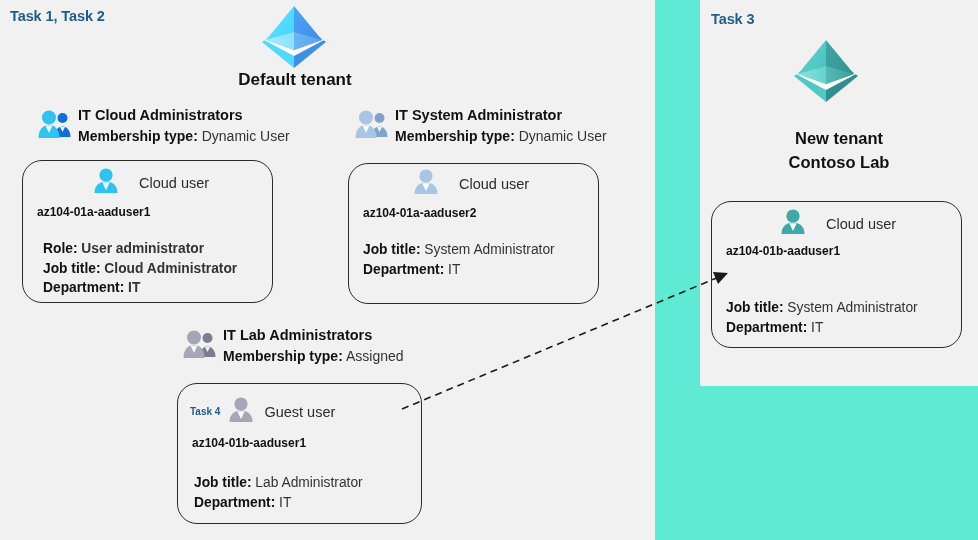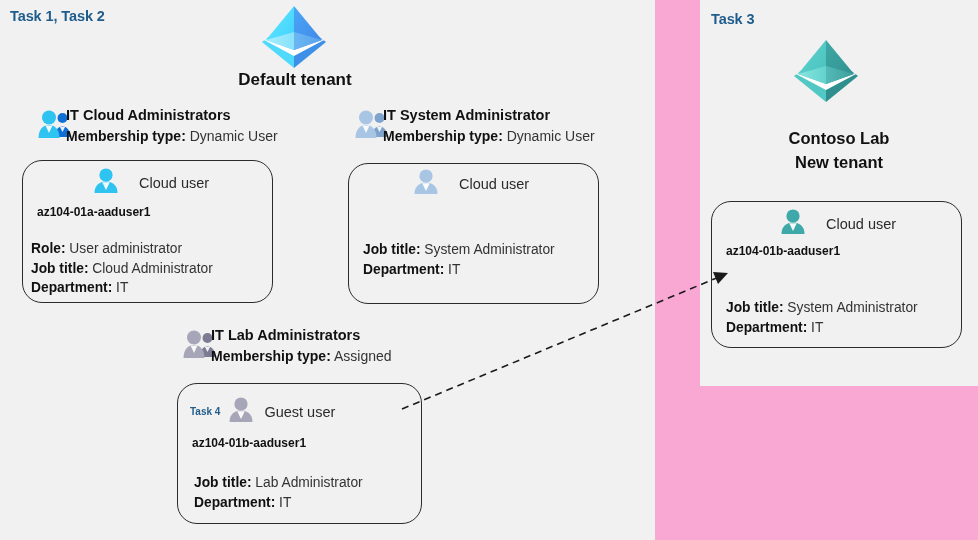--- a/index.html
+++ b/index.html
@@ -9,21 +9,21 @@
   }
   body {
     font-family: "Liberation Sans", sans-serif;
     -webkit-font-smoothing: antialiased;
   }
   #canvas {
     position: relative;
     width: 978px;
     height: 540px;
     overflow: hidden;
-    background: #f9a8d4;
+    background: #5eead4;
   }
 
   
   .panel {
     position: absolute;
     background: #f1f1f1;
   }
   #panel-left  { left: 0px;   top: 0px; width: 655px; height: 545px; }
   #panel-right { left: 700px; top: 0px; width: 278px; height: 386px; }
 
@@ -66,21 +66,21 @@
   .group {
     position: absolute;
   }
   .group-icon {
     position: absolute;
     left: 0px;
     top: 4px;
   }
   .group-text {
     position: absolute;
-    left: 28px;
+    left: 40px;
     top: 0px;
     white-space: nowrap;
   }
   .group-name {
     font-weight: bold;
     font-size: 14.5px;
     color: #111111;
     line-height: 20px;
   }
   .group-meta {
@@ -213,22 +213,22 @@
       <polygon points="36,66 4,40 12,34 36,52" fill="#52c8c4"></polygon>
       <polygon points="36,66 68,40 60,34 36,52" fill="#2f8f8e"></polygon>
       <polygon points="36,26 6,38 36,54 66,38" fill="#ffffff"></polygon>
       <polygon points="36,4 8,38 36,48" fill="url(#ntL)"></polygon>
       <polygon points="36,4 64,38 36,48" fill="url(#ntR)"></polygon>
       <polygon points="36,30 8,38 36,48" fill="url(#ntBL)" opacity="0.92"></polygon>
       <polygon points="36,30 64,38 36,48" fill="url(#ntBR)" opacity="0.92"></polygon>
     </svg>
   </div>
   <div class="tenant-title" id="new-tenant-title">
+    <span>New  tenant</span>
     <span>Contoso Lab</span>
-    <span>New  tenant</span>
   </div>
 
   <div class="group" id="group-cloud-admins">
     <span class="group-icon">
       <svg width="34" height="30" viewBox="0 0 34 30">
 
         <circle cx="24.5" cy="9" r="5" fill="#0f6fd6"></circle>
         <path d="M16.5 28 C16.5 20.5 21 17.5 24.5 17.5 C28 17.5 32.5 20.5 32.5 28 Z" fill="#0f6fd6"></path>
         <path d="M22 18 L24.5 23 L27 18 Z" fill="#ffffff" opacity="0.9"></path>
 
@@ -291,21 +291,21 @@
       <span>
         <svg width="26" height="27" viewBox="0 0 26 27">
           <circle cx="13" cy="8" r="6.6" fill="#2ec3f0"></circle>
           <path d="M1.5 26 C1.5 17.5 7.5 14.5 13 14.5 C18.5 14.5 24.5 17.5 24.5 26 Z" fill="#2ec3f0"></path>
           <path d="M9.2 15.2 L13 23 L16.8 15.2 Z" fill="#ffffff" opacity="0.93"></path>
         </svg>
       </span>
       <span class="head-label">Cloud user</span>
     </div>
     <div class="card-username" style="left:14px; top:44px;">az104-01a-aaduser1</div>
-    <div class="card-props" style="left:8px; top:78px;">
+    <div class="card-props" style="left:20px; top:78px;font-weight:bold;">
       <span class="prop-row">
         <b>Role:</b>
         <span>User administrator</span>
       </span>
       <span class="prop-row">
         <b>Job title:</b>
         <span>Cloud Administrator</span>
       </span>
       <span class="prop-row">
         <b>Department:</b>
@@ -318,20 +318,21 @@
     <div class="card-head" style="left:64px; top:4px;">
       <span>
         <svg width="26" height="27" viewBox="0 0 26 27">
           <circle cx="13" cy="8" r="6.6" fill="#a9c5e4"></circle>
           <path d="M1.5 26 C1.5 17.5 7.5 14.5 13 14.5 C18.5 14.5 24.5 17.5 24.5 26 Z" fill="#a9c5e4"></path>
           <path d="M9.2 15.2 L13 23 L16.8 15.2 Z" fill="#ffffff" opacity="0.93"></path>
         </svg>
       </span>
       <span class="head-label">Cloud user</span>
     </div>
+    <div class="card-username" style="left:14px; top:42px;">az104-01a-aaduser2</div>
     <div class="card-props" style="left:14px; top:76px;">
       <span class="prop-row">
         <b>Job title:</b>
         <span>System Administrator</span>
       </span>
       <span class="prop-row">
         <b>Department:</b>
         <span>IT</span>
       </span>
     </div>

